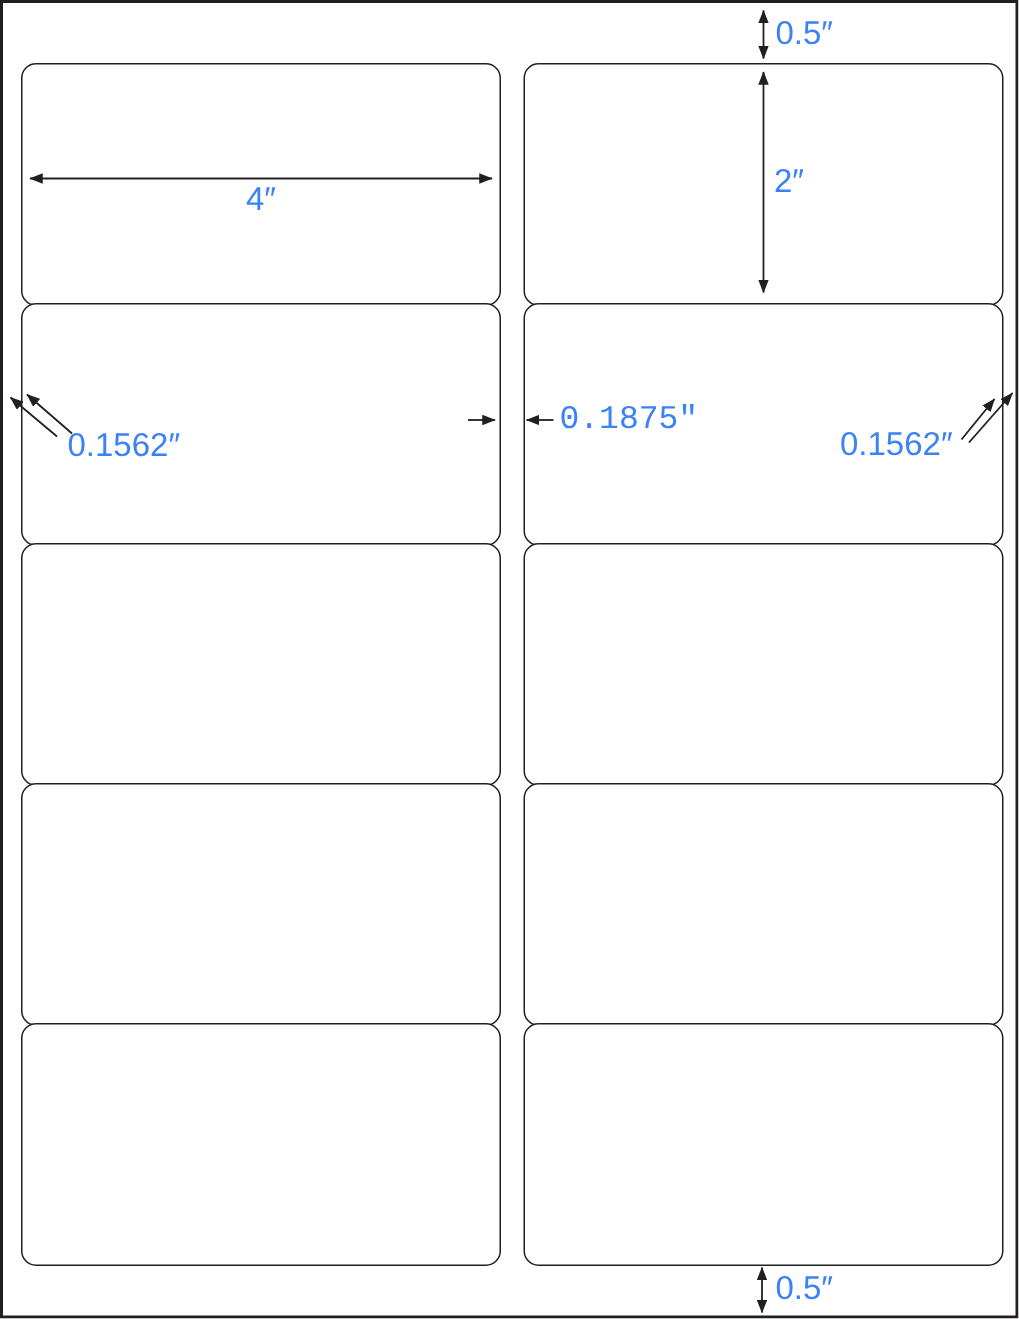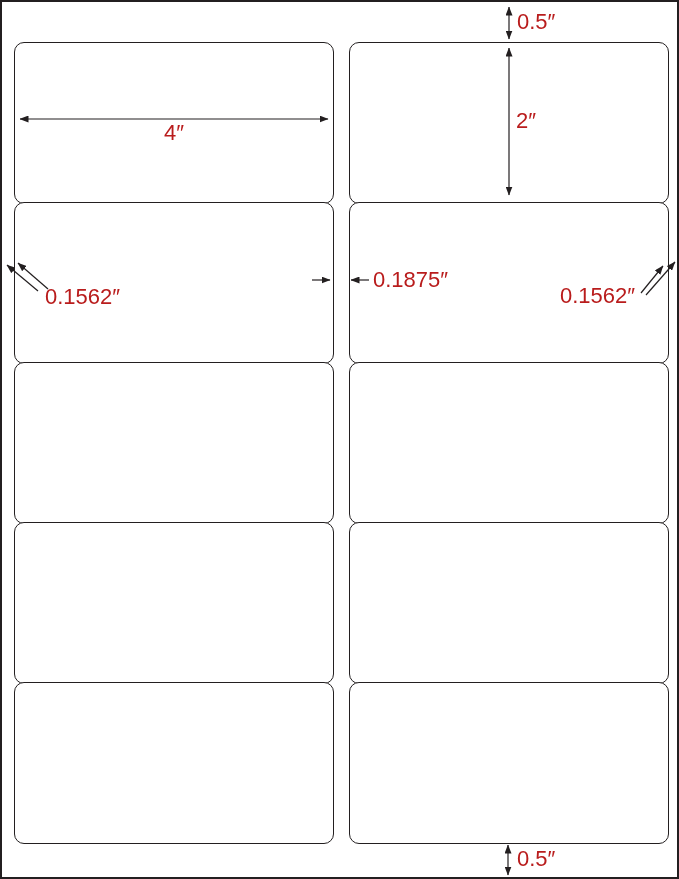--- a/index.html
+++ b/index.html
@@ -32,21 +32,21 @@
   }
   .arrows {
     position: absolute;
     left: 0; top: 0;
     width: 679px;
     height: 879px;
     pointer-events: none;
   }
   .ann {
     position: absolute;
-    color: #b91c1c;
+    color: #3b82f6;
     font-size: 22px;
     line-height: 1;
     white-space: nowrap;
     letter-spacing: 0px;
   }
   .ann.center { text-align: center; }
 </style>
 </head>
 <body>
 
@@ -105,19 +105,19 @@
   </svg>
 
   <div class="ann" style="left:515px; top:9px;">0.5″</div>
 
   <div class="ann center" style="left:150px; top:120px; width:44px;">4″</div>
 
   <div class="ann" style="left:514px; top:108px;">2″</div>
 
   <div class="ann" style="left:43px; top:284px;">0.1562″</div>
 
-  <div class="ann" style="left:371px; top:267px;">0.1875″</div>
+  <div class="ann" style="left:371px; top:267px;font-family:Liberation Mono, monospace;">0.1875″</div>
 
   <div class="ann" style="left:558px; top:283px;">0.1562″</div>
 
   <div class="ann" style="left:515px; top:846px;">0.5″</div>
 
 </div>
 
 </body></html>

